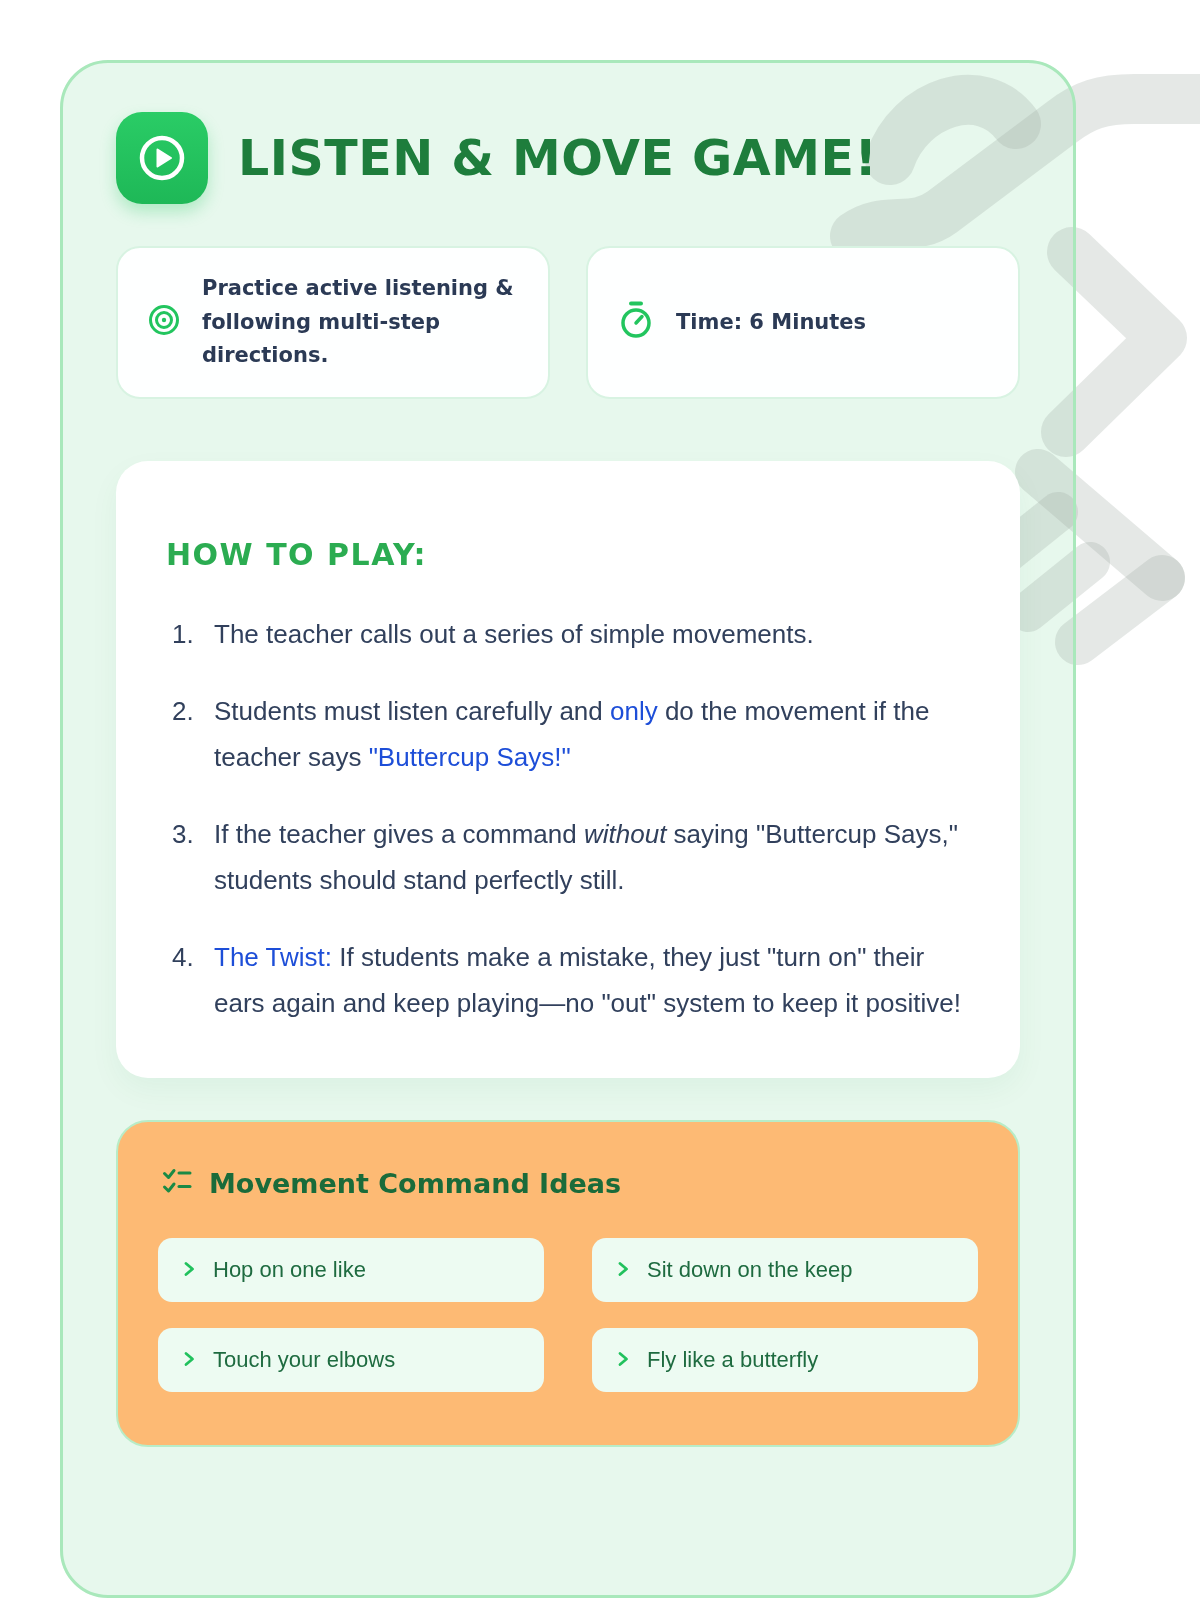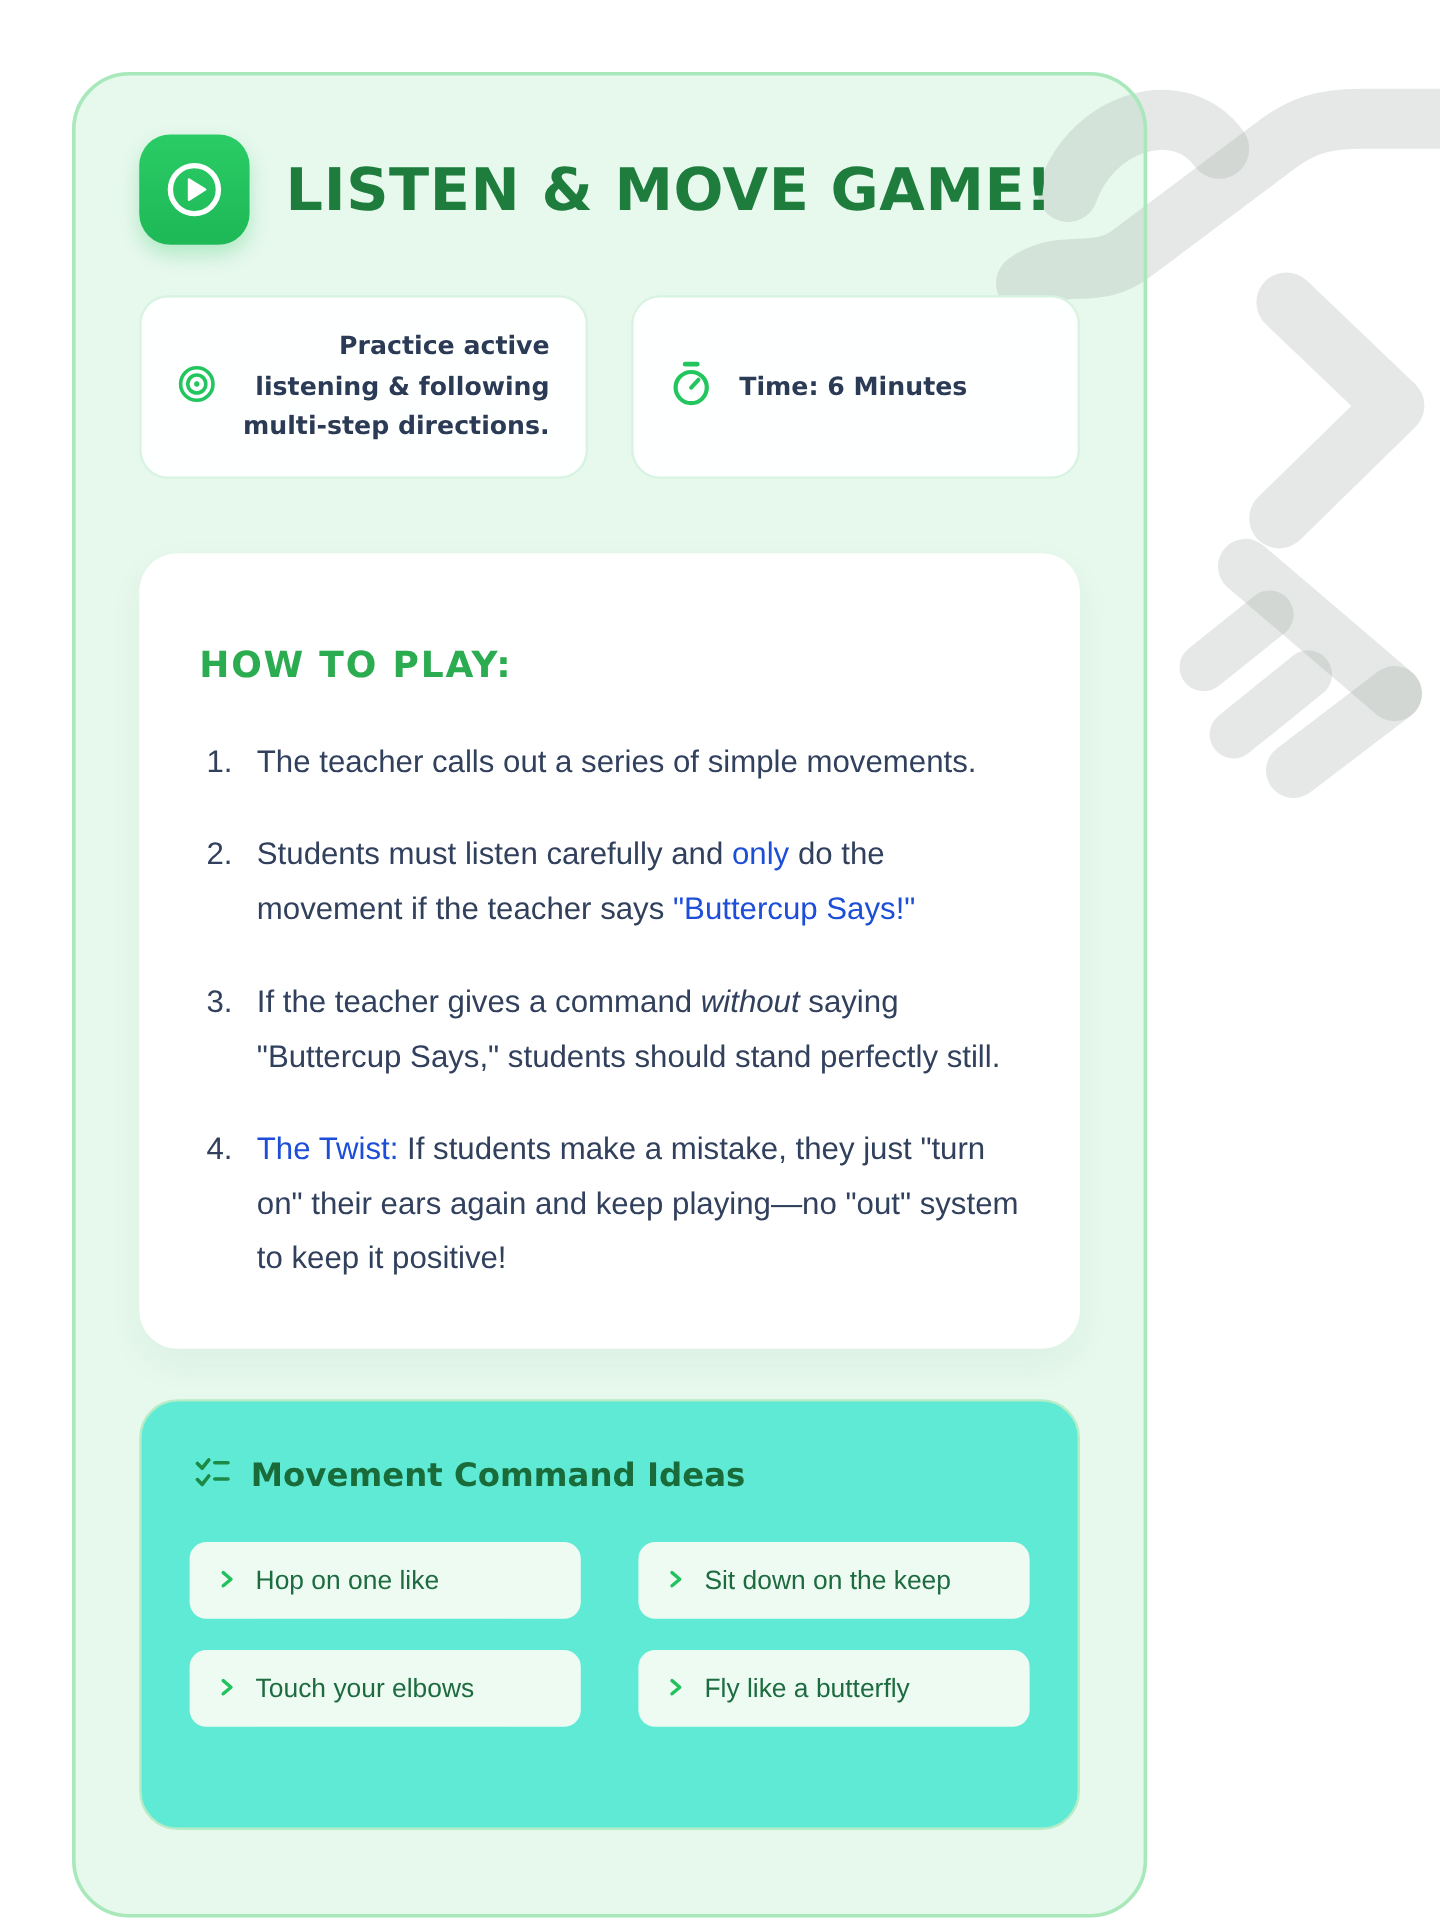--- a/index.html
+++ b/index.html
@@ -15,21 +15,21 @@
   
   .deco-svg {
     position: absolute; top: 0; right: 0;
     width: 440px; height: 680px;
     z-index: 1; pointer-events: none;
   }
 
   .main-card {
     position: relative;
     margin: 60px 60px 12px;
-    width: 896px; height: 1538px;
+    width: 1016px; height: 1538px;
     background: #e7f8ed;
     border-radius: 48px;
     padding: 52px 56px 0;
   }
   .main-card-border {
     position: absolute; inset: 0;
     border: 3px solid #a9e8bb;
     border-radius: 48px;
     z-index: 3; pointer-events: none;
   }
@@ -60,21 +60,20 @@
     margin-bottom: 62px;
   }
   .info-card {
     flex: 1;
     min-height: 122px;
     background: #feffff;
     border: 2px solid #d8f3e2;
     border-radius: 24px;
     display: flex; align-items: center; gap: 22px;
     padding: 24px 30px;
-    text-align: right;
   }
   .info-text {
     font-family: "DejaVu Sans", sans-serif;
     font-weight: bold;
     font-size: 21px;
     line-height: 1.6;
     color: #2b3a55;
   }
 
   .howto-card {
@@ -103,24 +102,24 @@
     line-height: 1.75;
     color: #31405c;
   }
   .step-num { flex: 0 0 42px; }
   .step-text { flex: 1; }
   .step-text strong { font-weight: normal; color: #1d4ed8; }
   .step-text em { font-style: italic; }
 
   .commands-card {
     position: relative; z-index: 2;
-    background: #5eead4;
+    background: #fdba74;
     border: 2px solid #b8ecc7;
     border-radius: 32px;
-    padding: 44px 40px 84px;
+    padding: 44px 40px 53px;
   }
   .commands-heading-row {
     display: flex; align-items: center; gap: 17px;
     margin: 0 0 38px;
     padding-left: 4px;
   }
   .commands-title {
     font-family: "DejaVu Sans", sans-serif;
     font-weight: bold;
     font-size: 27px;

